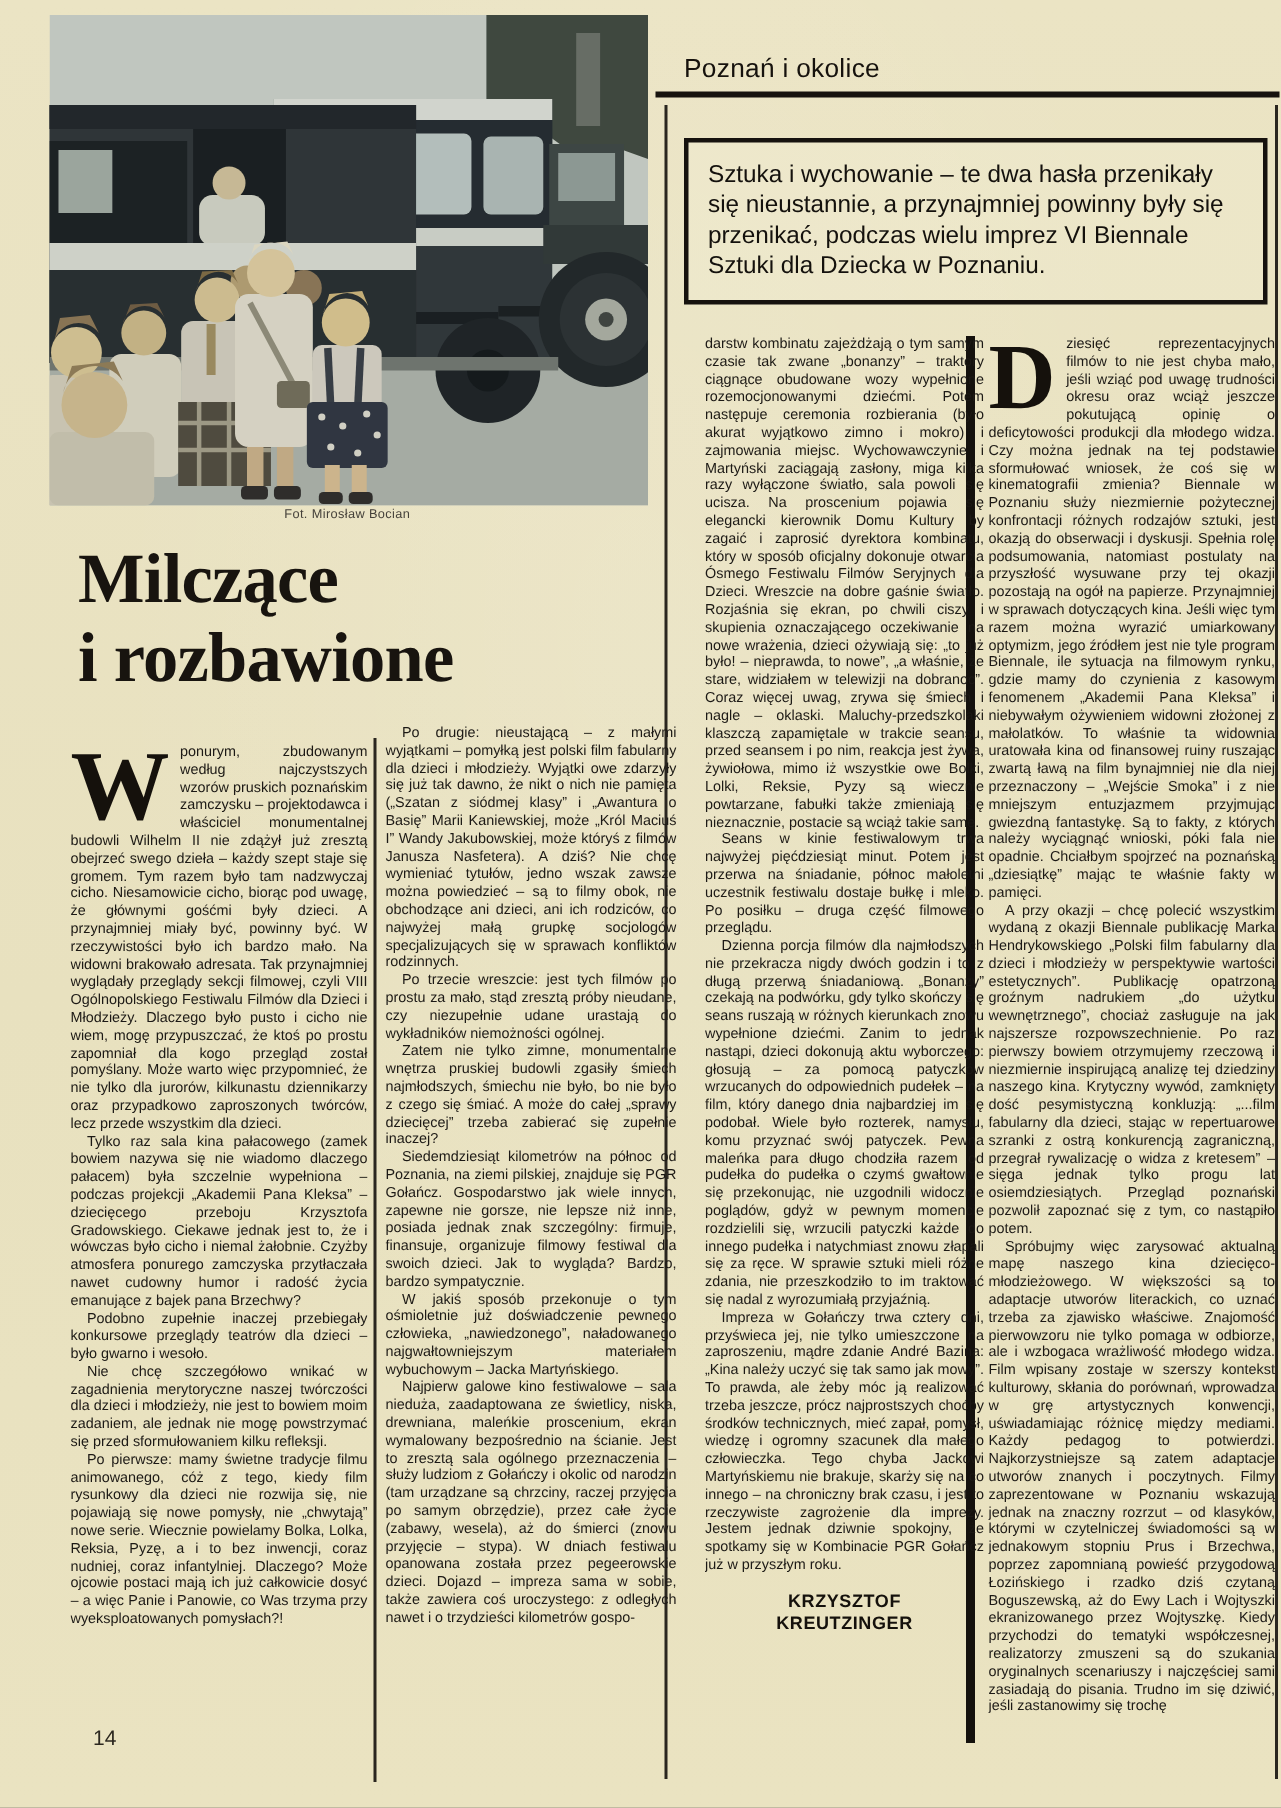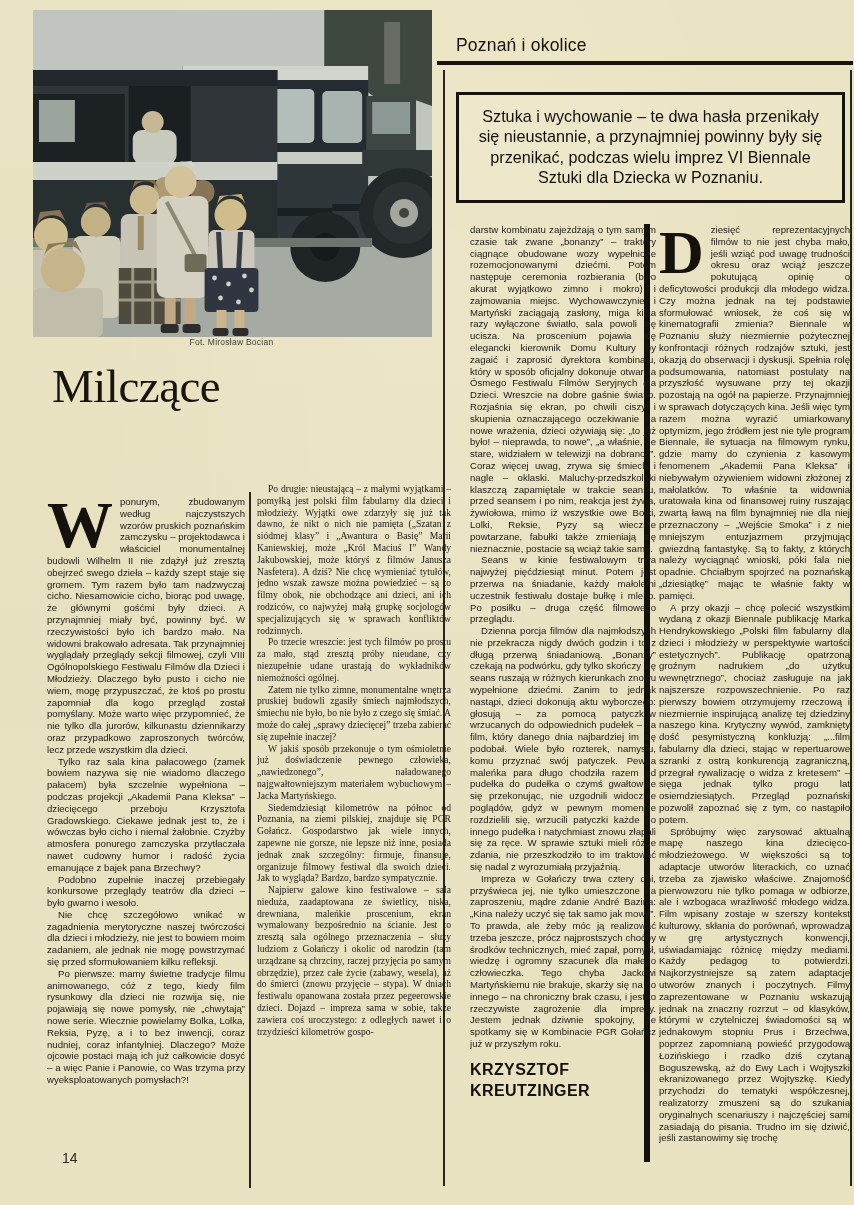--- a/index.html
+++ b/index.html
@@ -21,41 +21,41 @@
   .header-rule { position:absolute; left:437px; top:61px; width:416px; height:4px; background:#17130f; }
 
   .vrule { position:absolute; width:1.5px; background:#2a261f; }
   .vrule-mid   { left:443px; top:70px; height:1116px; }
   .vrule-right { left:850px; top:70px; height:1116px; }
   .vrule-c12   { left:249px; top:492px; height:696px; }
   .thickbar { position:absolute; left:644px; top:224px; width:6px; height:938px; background:#14110d; }
 
   .lead-box { position:absolute; left:456px; top:92px; width:389px; box-sizing:border-box;
     border:3px solid #16120e; padding:11px 13px 12px; background:rgba(255,253,240,.12); }
-  .lead-box p { margin:0; font-size:16.2px; line-height:1.26; color:#14110d;text-align:center; }
+  .lead-box p { margin:0; font-size:16.2px; line-height:1.26; color:#14110d; }
 
   h1.headline { position:absolute; left:52px; top:360px; margin:0;
-    font-family:"Liberation Serif", serif; font-weight:normal; font-size:47px; line-height:53px;
+    font-family:"Liberation Serif", serif; font-weight:bold; font-size:47px; line-height:53px;
     letter-spacing:-.5px; color:#18140f; }
   h1.headline span { display:block; }
 
   .col { position:absolute; font-size:9.6px; line-height:1.23; text-align:justify; overflow:hidden;
     color:#1c1915; }
   .col p.para { margin:0; text-indent:11px; }
   .col p.para.flush { text-indent:0; }
   .col1 { left:47px;  top:496px; width:198px; height:694px; }
-  .col2 { left:257px; top:483px; width:194px; height:707px;font-family:Liberation Serif, serif; }
+  .col2 { left:257px; top:483px; width:194px; height:707px; }
   .col3 { left:470px; top:224px; width:186px; height:966px; }
   .col4 { left:659px; top:224px; width:191px; height:966px; }
 
   .dropcap { float:left; font-family:"Liberation Serif", serif; font-weight:bold;
     font-size:66px; line-height:52px; padding:3px 7px 0 0; color:#15110c; }
   .col4 .dropcap { font-size:62px; line-height:50px; }
 
-  .author { margin-top:10px; text-align:left; font-weight:bold; font-size:16px;
+  .author { margin-top:10px; text-align:center; font-weight:bold; font-size:12px;
     line-height:1.3; letter-spacing:.4px; color:#15110c; }
 
   .page-number { position:absolute; left:62px; top:1150px; font-size:14px; color:#2c281f; }
 </style>
 </head>
 <body>
 
 <div class="page">
 
   <figure class="photo">
@@ -153,48 +153,49 @@
   <div class="vrule vrule-right"></div>
   <div class="vrule vrule-c12"></div>
   <div class="thickbar"></div>
 
   <div class="lead-box">
     <p>Sztuka i wychowanie – te dwa hasła przenikały się nieustannie, a przynajmniej powinny były się przenikać, podczas wielu imprez VI Biennale Sztuki dla Dziecka w Poznaniu.</p>
   </div>
 
   <h1 class="headline">
     <span>Milczące</span>
+    <span>i rozbawione</span>
   </h1>
 
   <section class="col col1">
     <span class="dropcap">W</span>
     <div>
         <p class="para flush">ponurym, zbudowanym według najczystszych wzorów pruskich poznańskim zamczysku – projektodawca i właściciel monumentalnej budowli Wilhelm II nie zdążył już zresztą obejrzeć swego dzieła – każdy szept staje się gromem. Tym razem było tam nadzwyczaj cicho. Niesamowicie cicho, biorąc pod uwagę, że głównymi gośćmi były dzieci. A przynajmniej miały być, powinny być. W rzeczywistości było ich bardzo mało. Na widowni brakowało adresata. Tak przynajmniej wyglądały przeglądy sekcji filmowej, czyli VIII Ogólnopolskiego Festiwalu Filmów dla Dzieci i Młodzieży. Dlaczego było pusto i cicho nie wiem, mogę przypuszczać, że ktoś po prostu zapomniał dla kogo przegląd został pomyślany. Może warto więc przypomnieć, że nie tylko dla jurorów, kilkunastu dziennikarzy oraz przypadkowo zaproszonych twórców, lecz przede wszystkim dla dzieci.</p>
         <p class="para">Tylko raz sala kina pałacowego (zamek bowiem nazywa się nie wiadomo dlaczego pałacem) była szczelnie wypełniona – podczas projekcji „Akademii Pana Kleksa” – dziecięcego przeboju Krzysztofa Gradowskiego. Ciekawe jednak jest to, że i wówczas było cicho i niemal żałobnie. Czyżby atmosfera ponurego zamczyska przytłaczała nawet cudowny humor i radość życia emanujące z bajek pana Brzechwy?</p>
         <p class="para">Podobno zupełnie inaczej przebiegały konkursowe przeglądy teatrów dla dzieci – było gwarno i wesoło.</p>
         <p class="para">Nie chcę szczegółowo wnikać w zagadnienia merytoryczne naszej twórczości dla dzieci i młodzieży, nie jest to bowiem moim zadaniem, ale jednak nie mogę powstrzymać się przed sformułowaniem kilku refleksji.</p>
         <p class="para">Po pierwsze: mamy świetne tradycje filmu animowanego, cóż z tego, kiedy film rysunkowy dla dzieci nie rozwija się, nie pojawiają się nowe pomysły, nie „chwytają” nowe serie. Wiecznie powielamy Bolka, Lolka, Reksia, Pyzę, a i to bez inwencji, coraz nudniej, coraz infantylniej. Dlaczego? Może ojcowie postaci mają ich już całkowicie dosyć – a więc Panie i Panowie, co Was trzyma przy wyeksploatowanych pomysłach?!</p>
       </div>
   </section>
 
   <section class="col col2">
     <div>
         <p class="para">Po drugie: nieustającą – z małymi wyjątkami – pomyłką jest polski film fabularny dla dzieci i młodzieży. Wyjątki owe zdarzyły się już tak dawno, że nikt o nich nie pamięta („Szatan z siódmej klasy” i „Awantura o Basię” Marii Kaniewskiej, może „Król Maciuś I” Wandy Jakubowskiej, może któryś z filmów Janusza Nasfetera). A dziś? Nie chcę wymieniać tytułów, jedno wszak zawsze można powiedzieć – są to filmy obok, nie obchodzące ani dzieci, ani ich rodziców, co najwyżej małą grupkę socjologów specjalizujących się w sprawach konfliktów rodzinnych.</p>
         <p class="para">Po trzecie wreszcie: jest tych filmów po prostu za mało, stąd zresztą próby nieudane, czy niezupełnie udane urastają do wykładników niemożności ogólnej.</p>
         <p class="para">Zatem nie tylko zimne, monumentalne wnętrza pruskiej budowli zgasiły śmiech najmłodszych, śmiechu nie było, bo nie było z czego się śmiać. A może do całej „sprawy dziecięcej” trzeba zabierać się zupełnie inaczej?</p>
+        <p class="para">Siedemdziesiąt kilometrów na północ od Poznania, na ziemi pilskiej, znajduje się PGR Gołańcz. Gospodarstwo jak wiele innych, zapewne nie gorsze, nie lepsze niż inne, posiada jednak znak szczególny: firmuje, finansuje, organizuje filmowy festiwal dla swoich dzieci. Jak to wygląda? Bardzo, bardzo sympatycznie.</p>
         <p class="para">W jakiś sposób przekonuje o tym ośmioletnie już doświadczenie pewnego człowieka, „nawiedzonego”, naładowanego najgwałtowniejszym materiałem wybuchowym – Jacka Martyńskiego.</p>
-        <p class="para">Siedemdziesiąt kilometrów na północ od Poznania, na ziemi pilskiej, znajduje się PGR Gołańcz. Gospodarstwo jak wiele innych, zapewne nie gorsze, nie lepsze niż inne, posiada jednak znak szczególny: firmuje, finansuje, organizuje filmowy festiwal dla swoich dzieci. Jak to wygląda? Bardzo, bardzo sympatycznie.</p>
         <p class="para">Najpierw galowe kino festiwalowe – sala nieduża, zaadaptowana ze świetlicy, niska, drewniana, maleńkie proscenium, ekran wymalowany bezpośrednio na ścianie. Jest to zresztą sala ogólnego przeznaczenia – służy ludziom z Gołańczy i okolic od narodzin (tam urządzane są chrzciny, raczej przyjęcia po samym obrzędzie), przez całe życie (zabawy, wesela), aż do śmierci (znowu przyjęcie – stypa). W dniach festiwalu opanowana została przez pegeerowskie dzieci. Dojazd – impreza sama w sobie, także zawiera coś uroczystego: z odległych nawet i o trzydzieści kilometrów gospo-</p>
       </div>
   </section>
 
   <section class="col col3">
     <div>
         <p class="para flush">darstw kombinatu zajeżdżają o tym samym czasie tak zwane „bonanzy” – traktory ciągnące obudowane wozy wypełnione rozemocjonowanymi dziećmi. Potem następuje ceremonia rozbierania (było akurat wyjątkowo zimno i mokro) i zajmowania miejsc. Wychowawczynie i Martyński zaciągają zasłony, miga kilka razy wyłączone światło, sala powoli się ucisza. Na proscenium pojawia się elegancki kierownik Domu Kultury by zagaić i zaprosić dyrektora kombinatu, który w sposób oficjalny dokonuje otwarcia Ósmego Festiwalu Filmów Seryjnych dla Dzieci. Wreszcie na dobre gaśnie światło. Rozjaśnia się ekran, po chwili ciszy i skupienia oznaczającego oczekiwanie na nowe wrażenia, dzieci ożywiają się: „to już było! – nieprawda, to nowe”, „a właśnie, że stare, widziałem w telewizji na dobranoc”. Coraz więcej uwag, zrywa się śmiech i nagle – oklaski. Maluchy-przedszkolaki klaszczą zapamiętale w trakcie seansu, przed seansem i po nim, reakcja jest żywa, żywiołowa, mimo iż wszystkie owe Bolki, Lolki, Reksie, Pyzy są wiecznie powtarzane, fabułki także zmieniają się nieznacznie, postacie są wciąż takie same.</p>
-        <p class="para">Seans w kinie festiwalowym trwa najwyżej pięćdziesiąt minut. Potem jest przerwa na śniadanie, każdy małoletni uczestnik festiwalu dostaje bułkę i mleko. Po posiłku – druga część filmowego przeglądu.</p>
+        <p class="para">Seans w kinie festiwalowym trwa najwyżej pięćdziesiąt minut. Potem jest przerwa na śniadanie, północ małoletni uczestnik festiwalu dostaje bułkę i mleko. Po posiłku – druga część filmowego przeglądu.</p>
         <p class="para">Dzienna porcja filmów dla najmłodszych nie przekracza nigdy dwóch godzin i to z długą przerwą śniadaniową. „Bonanzy” czekają na podwórku, gdy tylko skończy się seans ruszają w różnych kierunkach znowu wypełnione dziećmi. Zanim to jednak nastąpi, dzieci dokonują aktu wyborczego: głosują – za pomocą patyczków wrzucanych do odpowiednich pudełek – na film, który danego dnia najbardziej im się podobał. Wiele było rozterek, namysłu, komu przyznać swój patyczek. Pewna maleńka para długo chodziła razem od pudełka do pudełka o czymś gwałtownie się przekonując, nie uzgodnili widocznie poglądów, gdyż w pewnym momencie rozdzielili się, wrzucili patyczki każde do innego pudełka i natychmiast znowu złapali się za ręce. W sprawie sztuki mieli różne zdania, nie przeszkodziło to im traktować się nadal z wyrozumiałą przyjaźnią.</p>
         <p class="para">Impreza w Gołańczy trwa cztery dni, przyświeca jej, nie tylko umieszczone na zaproszeniu, mądre zdanie André Bazina: „Kina należy uczyć się tak samo jak mowy”. To prawda, ale żeby móc ją realizować trzeba jeszcze, prócz najprostszych choćby środków technicznych, mieć zapał, pomysł, wiedzę i ogromny szacunek dla małego człowieczka. Tego chyba Jackowi Martyńskiemu nie brakuje, skarży się na co innego – na chroniczny brak czasu, i jest to rzeczywiste zagrożenie dla imprezy. Jestem jednak dziwnie spokojny, że spotkamy się w Kombinacie PGR Gołańcz już w przyszłym roku.</p>
       </div>
     <div class="author">
       <div>KRZYSZTOF</div>
       <div>KREUTZINGER</div>
     </div>
   </section>
 
   <section class="col col4">

